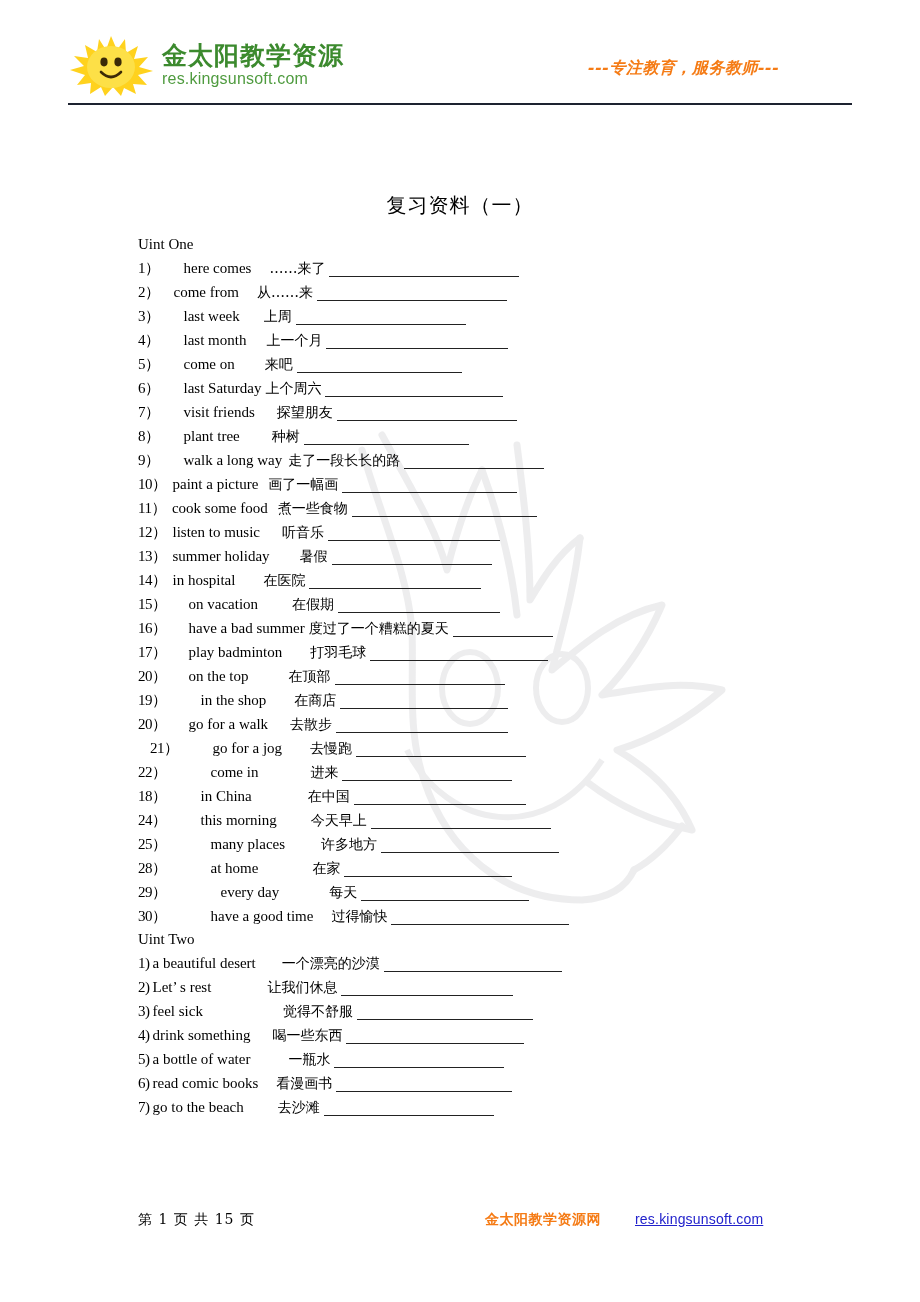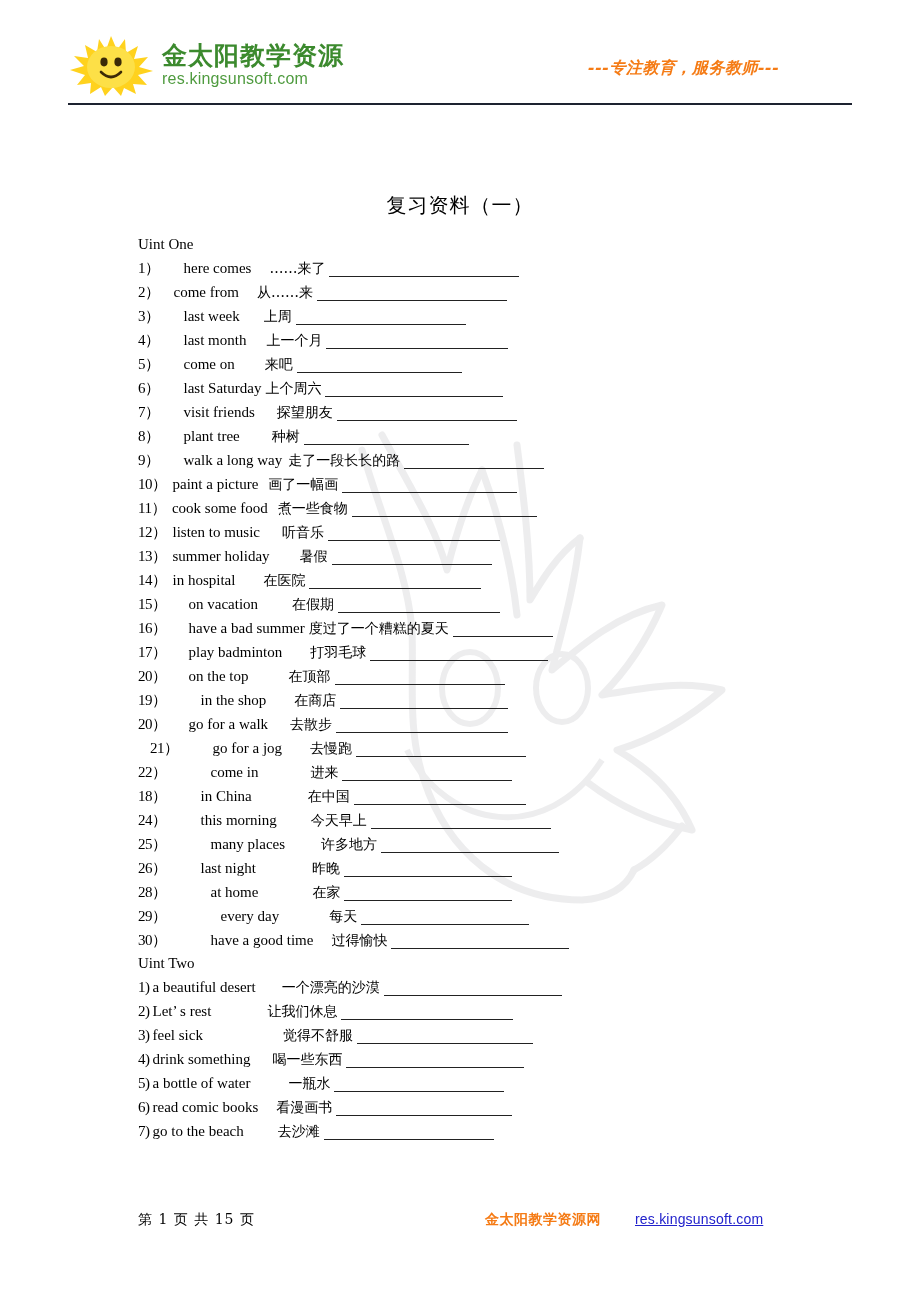--- a/index.html
+++ b/index.html
@@ -340,26 +340,20 @@
         <span class="cn" style="margin-left: 34px;">今天早上</span>
         <span class="blank" style="width: 180px; margin-left: 4px;"></span>
       </div>
       <div class="row">
         <span class="num" style="margin-left: 0px;">25）</span>
         <span class="en" style="margin-left: 44px;">many places</span>
         <span class="cn" style="margin-left: 36px;">许多地方</span>
         <span class="blank" style="width: 178px; margin-left: 4px;"></span>
       </div>
       <div class="row">
-        <span class="num" style="margin-left: 0px;">26）</span>
-        <span class="en" style="margin-left: 34px;">last night</span>
-        <span class="cn" style="margin-left: 56px;">昨晚</span>
-        <span class="blank" style="width: 168px; margin-left: 4px;"></span>
-      </div>
-      <div class="row">
         <span class="num" style="margin-left: 0px;">28）</span>
         <span class="en" style="margin-left: 44px;">at home</span>
         <span class="cn" style="margin-left: 54px;">在家</span>
         <span class="blank" style="width: 168px; margin-left: 4px;"></span>
       </div>
       <div class="row">
         <span class="num" style="margin-left: 0px;">29）</span>
         <span class="en" style="margin-left: 54px;">every day</span>
         <span class="cn" style="margin-left: 50px;">每天</span>
         <span class="blank" style="width: 168px; margin-left: 4px;"></span>

